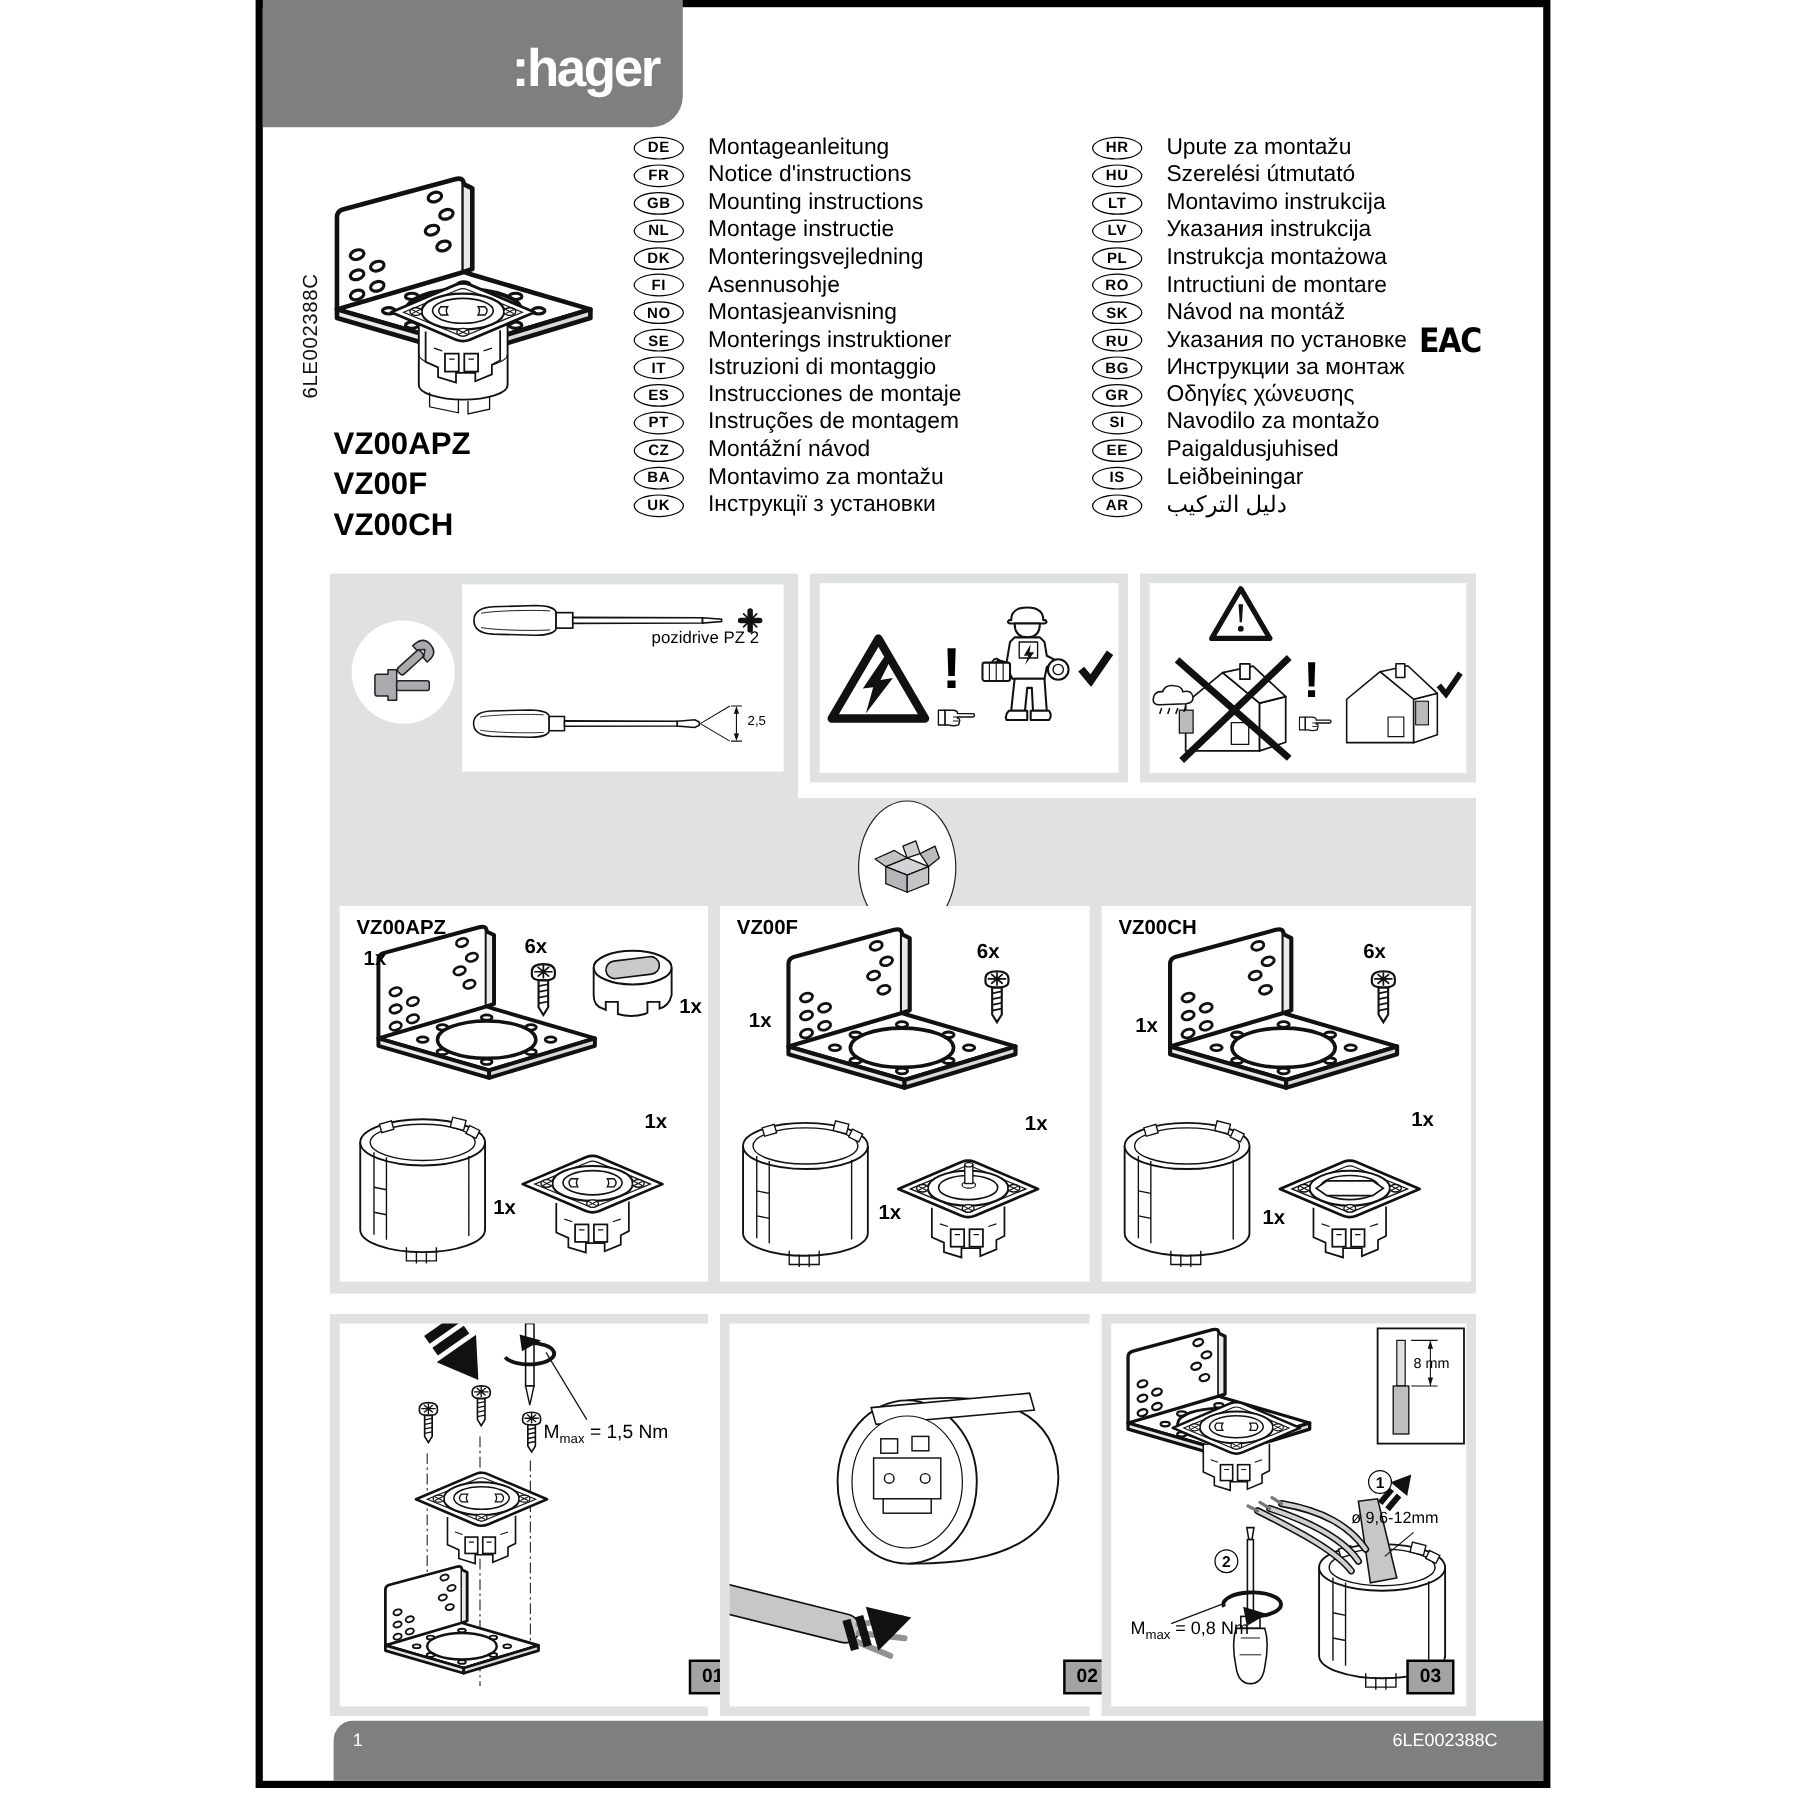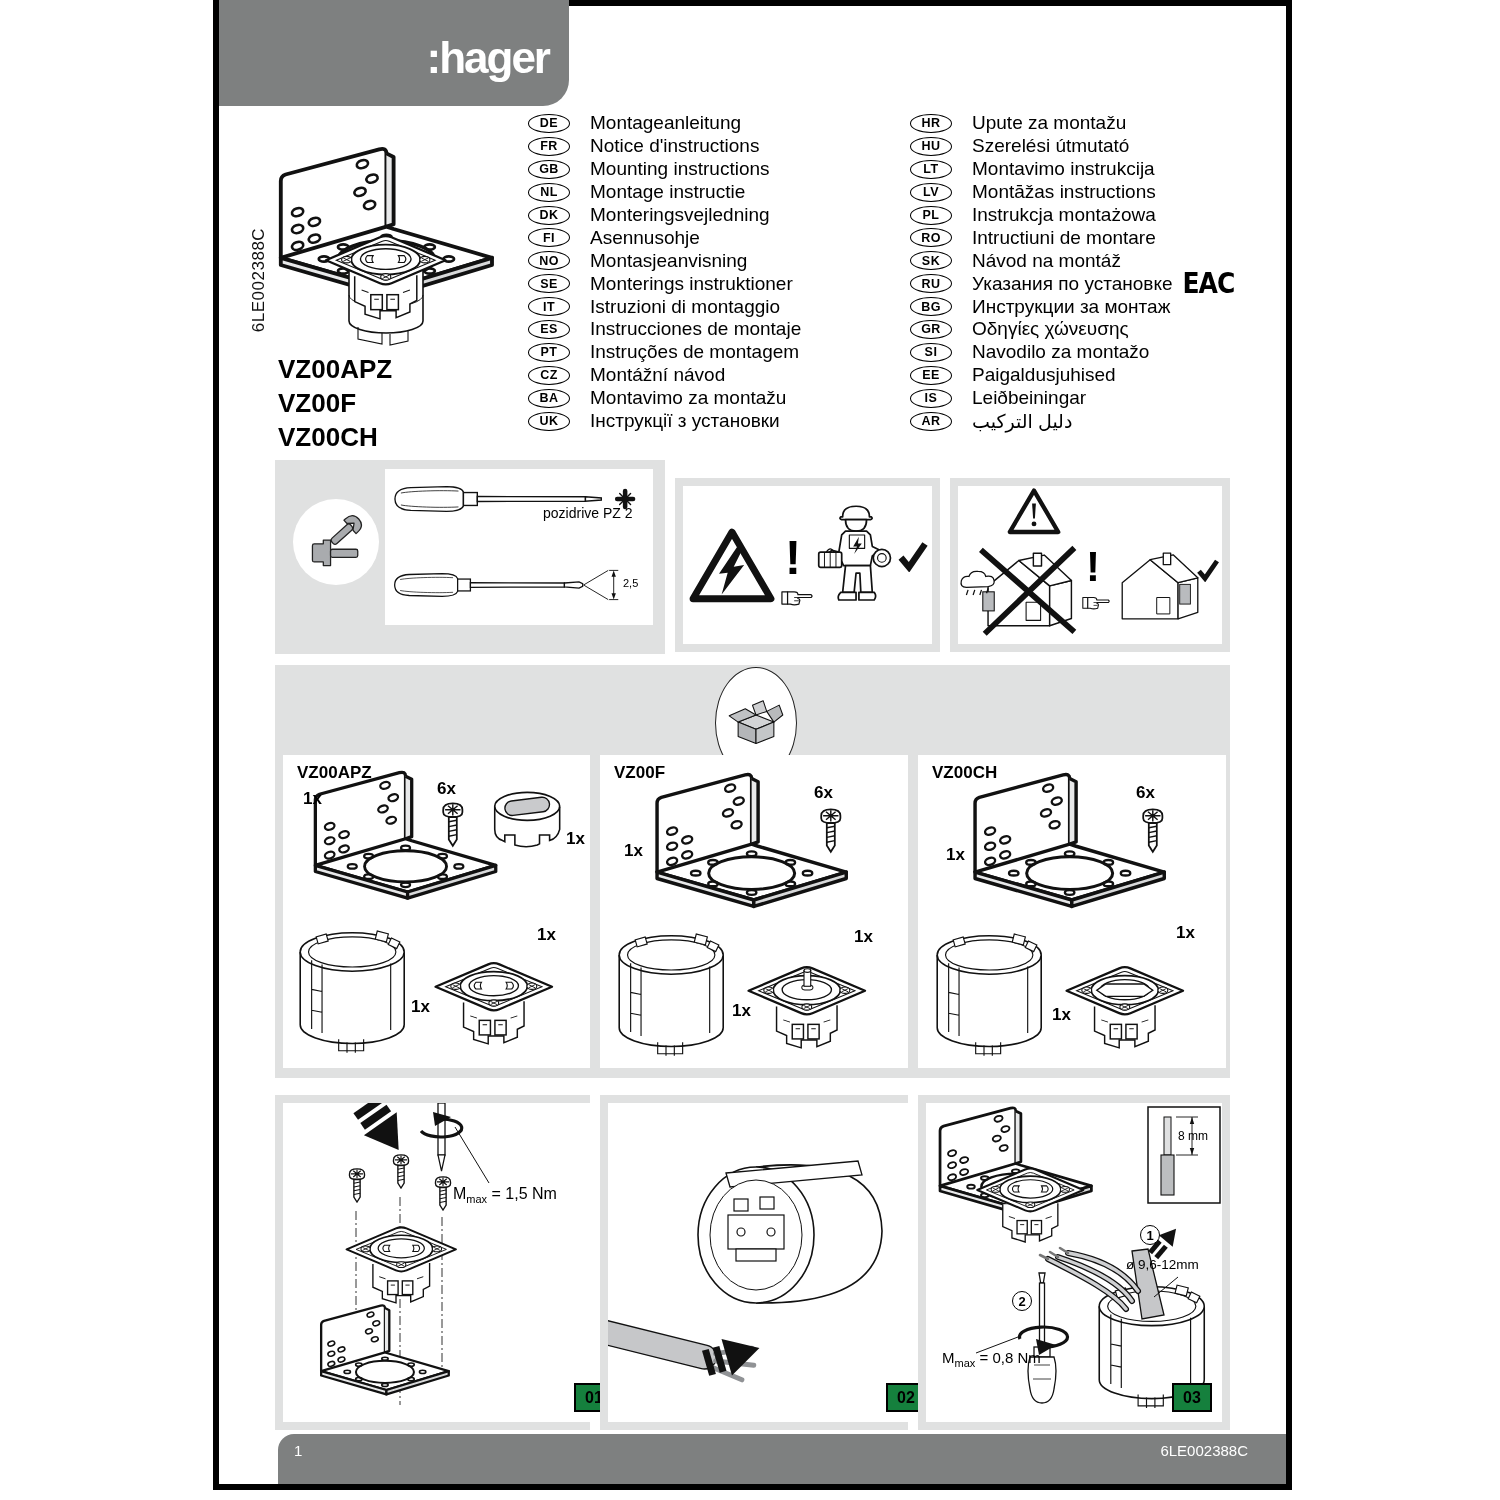--- a/index.html
+++ b/index.html
@@ -13,21 +13,21 @@
   .products div{font-weight:700;font-size:26px;line-height:34px;}
   .langcol{top:112px;}
   .lang-row{height:22.9px;display:flex;align-items:center;}
   .lang-code{width:42px;height:19px;border:1.9px solid #000;border-radius:50%;display:flex;align-items:center;justify-content:center;font-size:12.5px;font-weight:700;letter-spacing:.5px;flex:0 0 auto;box-sizing:border-box;}
   .lang-label{margin-left:20px;font-size:19px;white-space:nowrap;}
   .eac{font-weight:700;font-size:25px;margin-left:10px;transform:scaleY(1.12);display:inline-block;letter-spacing:-1px;font-family:"DejaVu Sans",sans-serif;}
   .panel{background:#e0e1e1;}
   .white{background:#fff;}
   .boxtitle{position:absolute;left:14px;top:8px;font-weight:700;font-size:17px;}
   .qty{position:absolute;font-weight:700;font-size:17px;}
-  .stepnum{position:absolute;right:10px;bottom:10px;width:36px;height:25px;border:2.5px solid #000;background:#15803d;display:flex;align-items:center;justify-content:center;font-weight:700;font-size:16px;}
+  .stepnum{position:absolute;right:10px;bottom:10px;width:36px;height:25px;border:2.5px solid #000;background:#a3a3a3;display:flex;align-items:center;justify-content:center;font-weight:700;font-size:16px;}
   .torque{position:absolute;font-size:16px;white-space:nowrap;}
   .torque sub{font-size:11px;}
   .circnum{position:absolute;width:20px;height:20px;border:1.8px solid #000;border-radius:50%;background:#fff;display:flex;align-items:center;justify-content:center;font-size:13px;font-weight:700;box-sizing:border-box;}
   .excl{position:absolute;font-weight:700;line-height:1;}
   .smalltxt{position:absolute;font-size:13.5px;white-space:nowrap;}
   .footerbar{left:278px;top:1434px;width:1008px;height:50px;background:#7e8080;border-radius:16px 0 0 0;z-index:2;}
   .footerbar .pg{position:absolute;left:16px;top:8px;color:#fff;font-size:15px;}
   .footerbar .cd{position:absolute;right:38px;top:8px;color:#fff;font-size:15px;}
   .ellipsebadge{left:715px;top:667px;width:80px;height:110px;background:#fff;border:1.5px solid #222;border-radius:50%;display:flex;align-items:center;justify-content:center;}
   .toolcircle{left:18px;top:39px;width:86px;height:86px;background:#fff;border-radius:50%;display:flex;align-items:center;justify-content:center;}
@@ -345,21 +345,21 @@
   <div class="lang-row">
       <span class="lang-code">HU</span>
       <span class="lang-label">Szerelési útmutató</span>
     </div>
   <div class="lang-row">
       <span class="lang-code">LT</span>
       <span class="lang-label">Montavimo instrukcija</span>
     </div>
   <div class="lang-row">
       <span class="lang-code">LV</span>
-      <span class="lang-label">Montāžas instructions</span>
+      <span class="lang-label">Указания instrukcija</span>
     </div>
   <div class="lang-row">
       <span class="lang-code">PL</span>
       <span class="lang-label">Instrukcja montażowa</span>
     </div>
   <div class="lang-row">
       <span class="lang-code">RO</span>
       <span class="lang-label">Intructiuni de montare</span>
     </div>
   <div class="lang-row">
@@ -390,21 +390,21 @@
   <div class="lang-row">
       <span class="lang-code">IS</span>
       <span class="lang-label">Leiðbeiningar</span>
     </div>
   <div class="lang-row">
       <span class="lang-code">AR</span>
       <span class="lang-label">دليل التركيب</span>
     </div>
 </div>
 
-<div class="abs panel" style="left:275px;top:460px;width:390px;height:194px;text-decoration:underline;">
+<div class="abs panel" style="left:275px;top:478px;width:390px;height:194px;text-decoration:underline;">
   <div class="toolcircle abs">
     <svg width="58" height="58" viewBox="0 0 64 64">
         <use href="#sym-tools"></use>
       </svg>
   </div>
   <div class="abs white" style="left:110px;top:9px;width:268px;height:156px;">
     <svg class="abs" style="left:6px;top:14px;width:250px;height:32px" viewBox="0 0 252 32">
         <use href="#sym-sd-pozi"></use>
       </svg>
     <span class="abs" style="left:158px;top:36px;font-size:14px;">pozidrive PZ 2</span>

